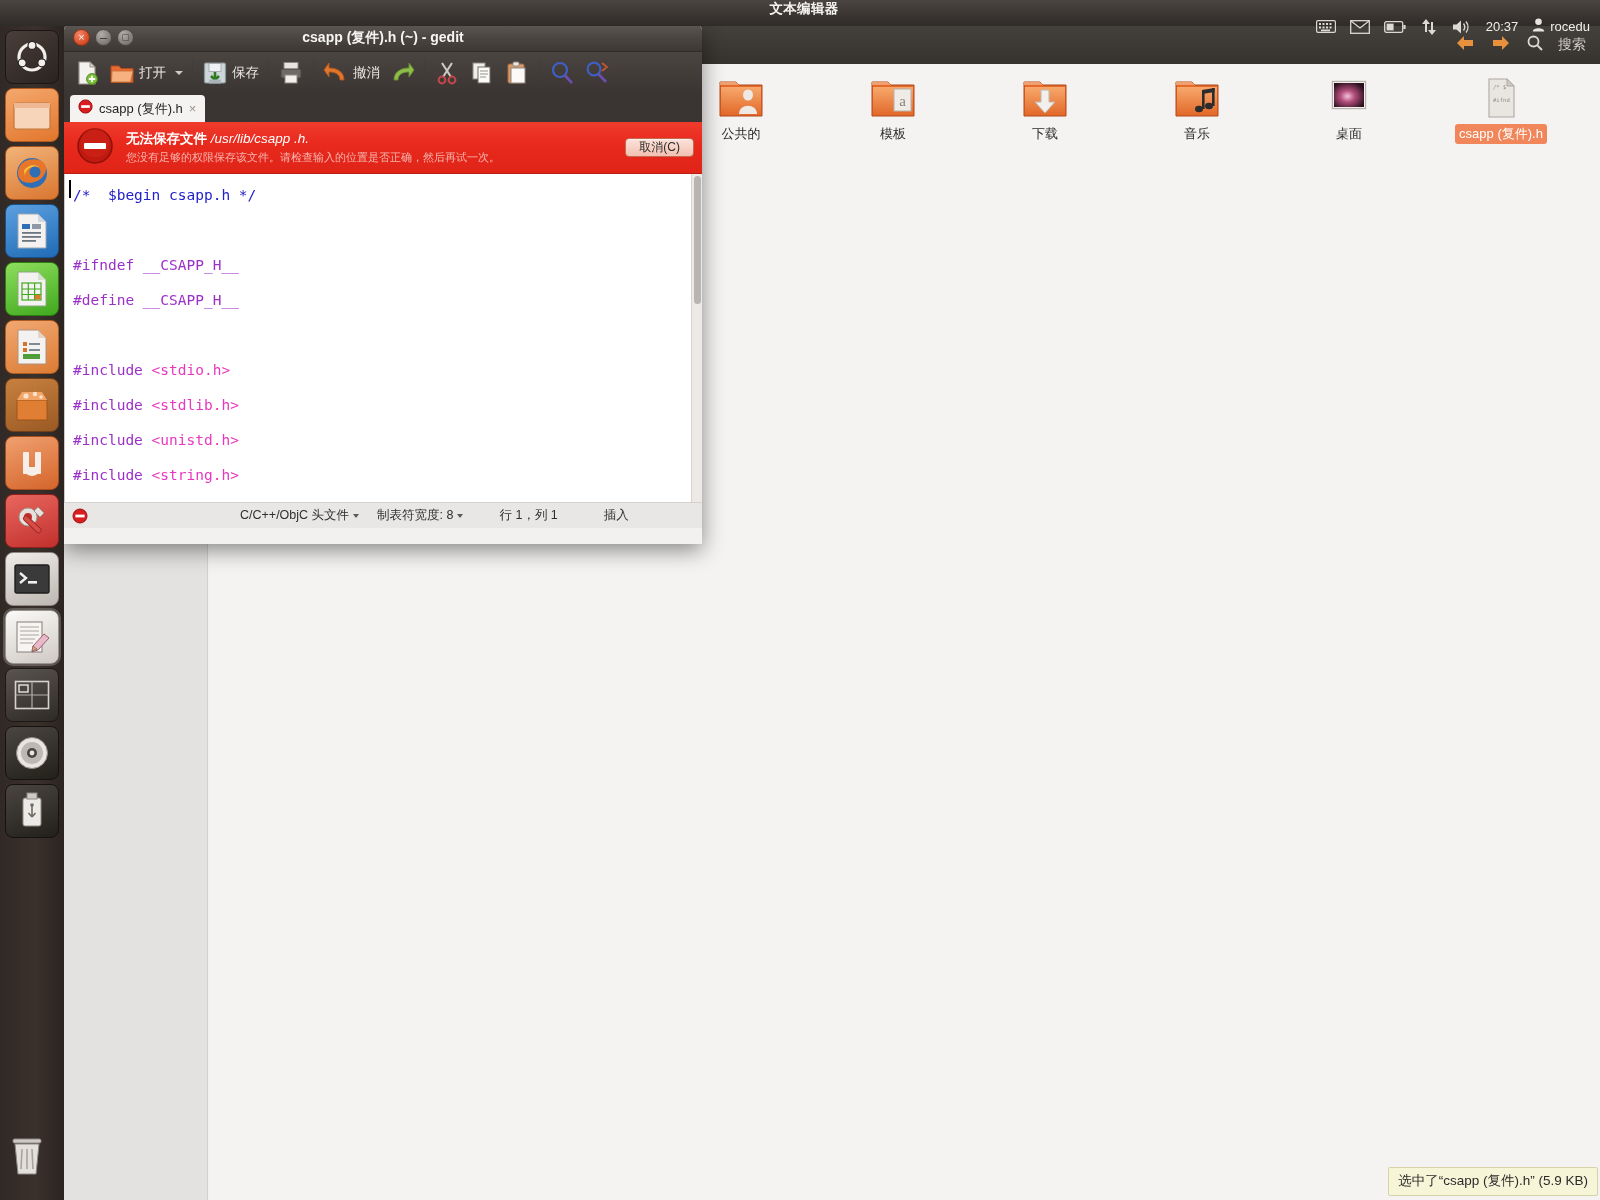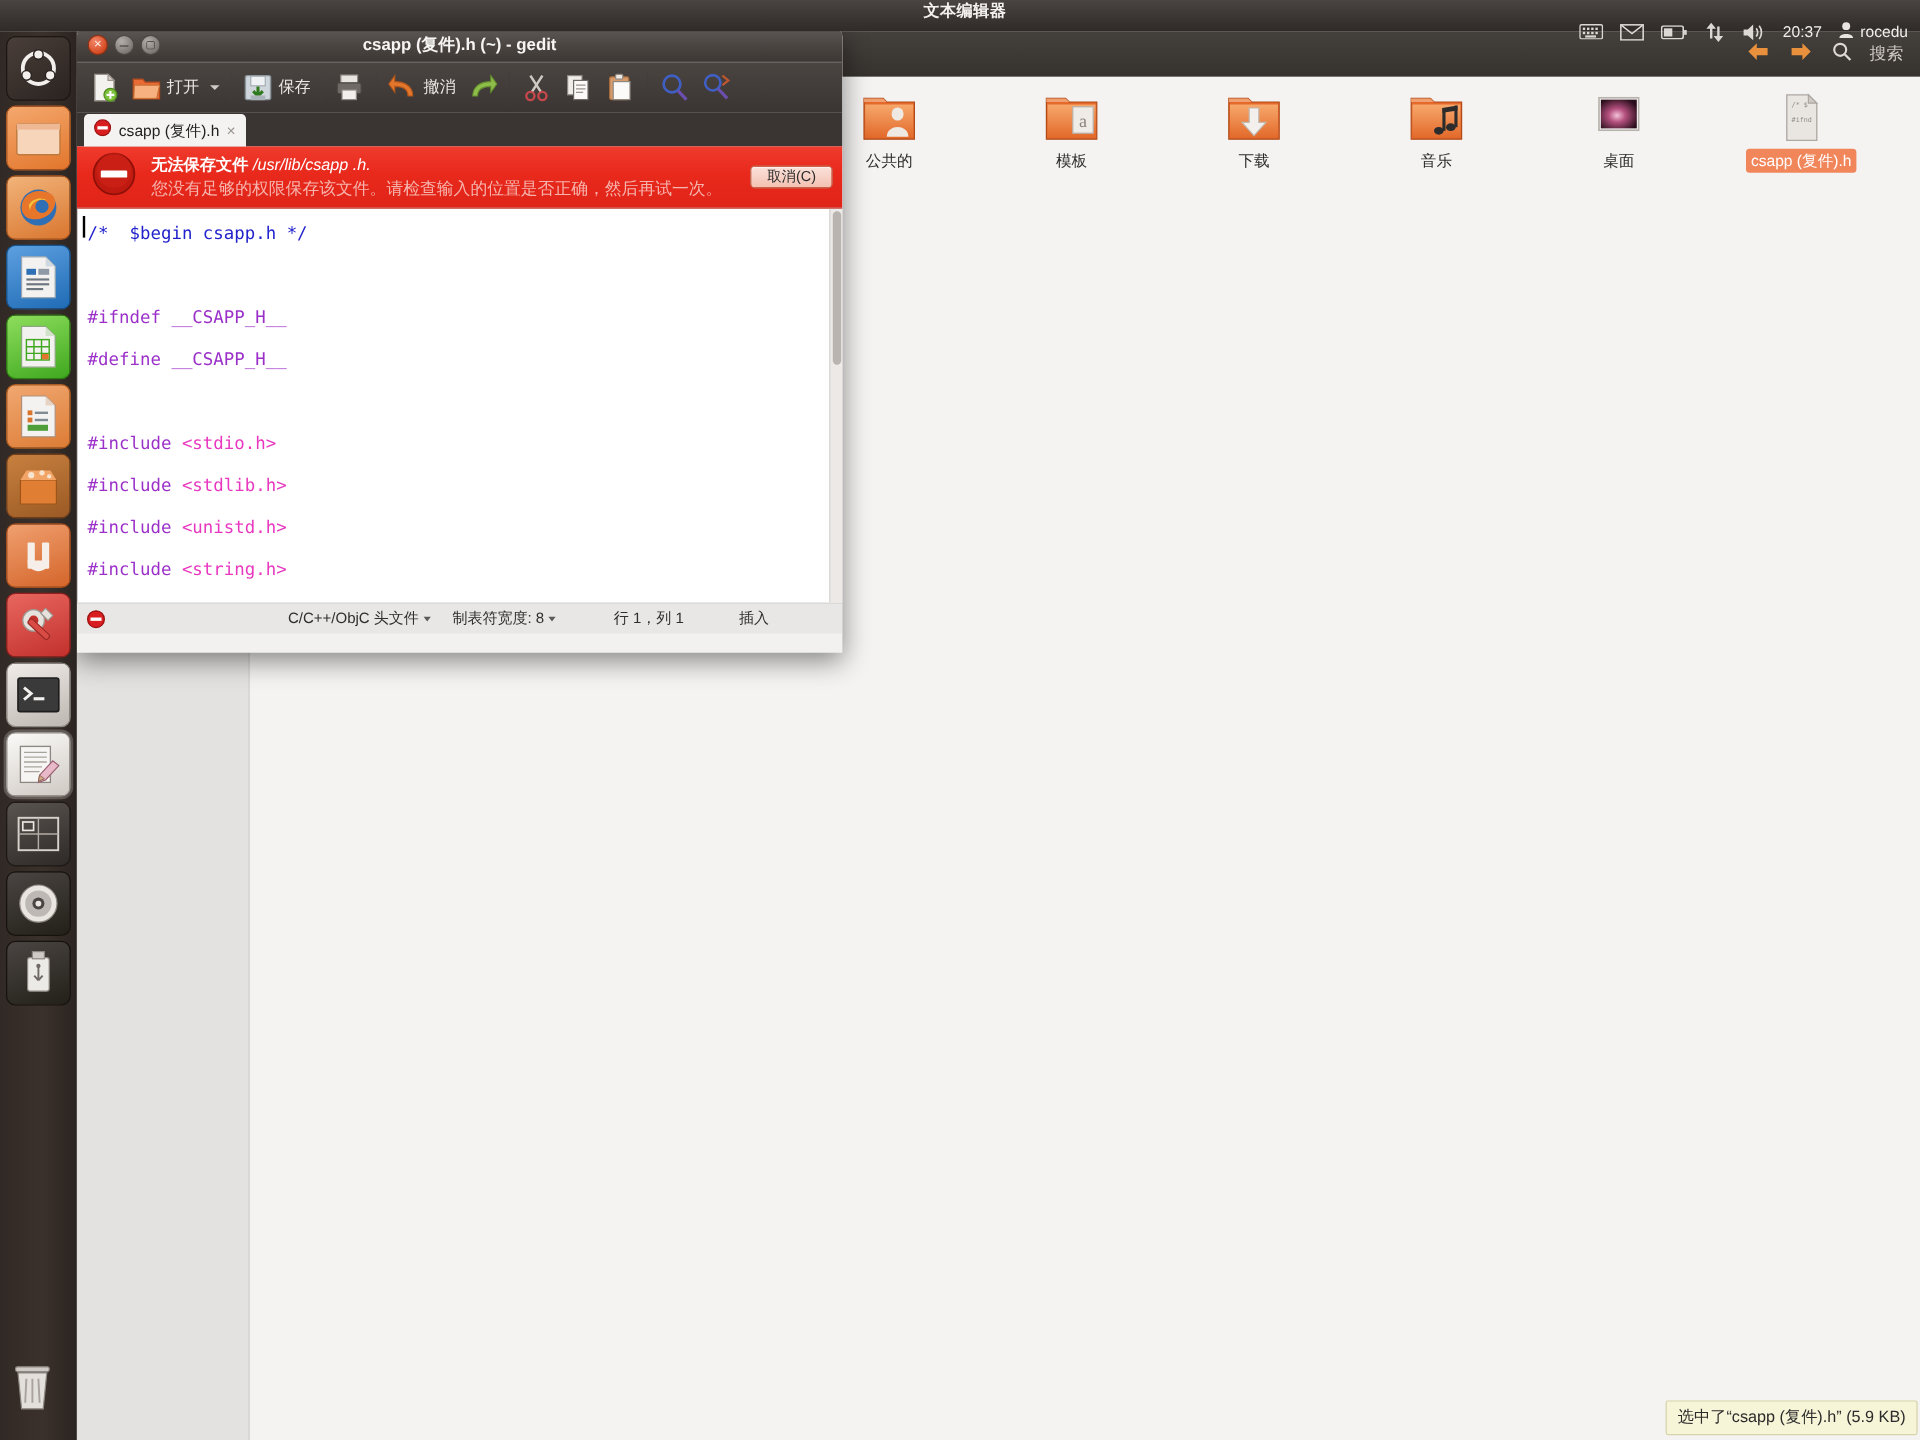--- a/index.html
+++ b/index.html
@@ -150,21 +150,21 @@
 
   #infobar {
     background: linear-gradient(to bottom, #ef3b2d 0%, #e8291c 45%, #e02418 100%);
     height: 52px; display: flex; align-items: center;
     padding: 0 8px 0 12px; gap: 12px;
     border-bottom: 1px solid #b81c12;
   }
   #infobar-texts { flex: 1; display: flex; flex-direction: column; justify-content: center; gap: 2px; }
   #infobar-primary { color: #ffffff; font-size: 13.5px; font-weight: bold; }
   #infobar-primary .pathem { font-style: italic; font-weight: normal; }
-  #infobar-secondary { color: #f6b4ad; font-size: 14px; }
+  #infobar-secondary { color: #f6b4ad; font-size: 11px; }
   #infobar-cancel {
     background: linear-gradient(to bottom, #fbe2da, #f3c1b2);
     border: 1px solid #c46a52; border-radius: 4px;
     color: #2b2b2b; font-size: 12px;
     padding: 0 13px; cursor: pointer;
     box-shadow: 0 1px 0 rgba(255,255,255,.5) inset;
   }
 
   #gedit-editor {
     position: relative;
@@ -188,21 +188,21 @@
 
   #gedit-statusbar {
     height: 26px; background: #e9e7e5;
     border-top: 1px solid #d3d0cd;
     display: flex; align-items: center; font-size: 12.5px; color: #2f2f2f;
   }
   #gedit-statusbar .seg { display: flex; align-items: center; gap: 4px; }
   #sb-err { margin-left: 8px; width: 16px; height: 16px; }
   #sb-lang { margin-left: 152px; cursor: pointer; }
   #sb-tab { margin-left: 18px; cursor: pointer; }
-  #sb-pos { margin-left: 48px; }
+  #sb-pos { margin-left: 36px; }
   #sb-ins { margin-left: 46px; }
   .mini-caret { width:0;height:0;border-left:3.5px solid transparent;border-right:3.5px solid transparent;border-top:4px solid #5a5a5a; }
 
   .noselect { user-select: none; }
 </style>
 </head>
 <body>
 
 <div id="screen" class="noselect">
 

